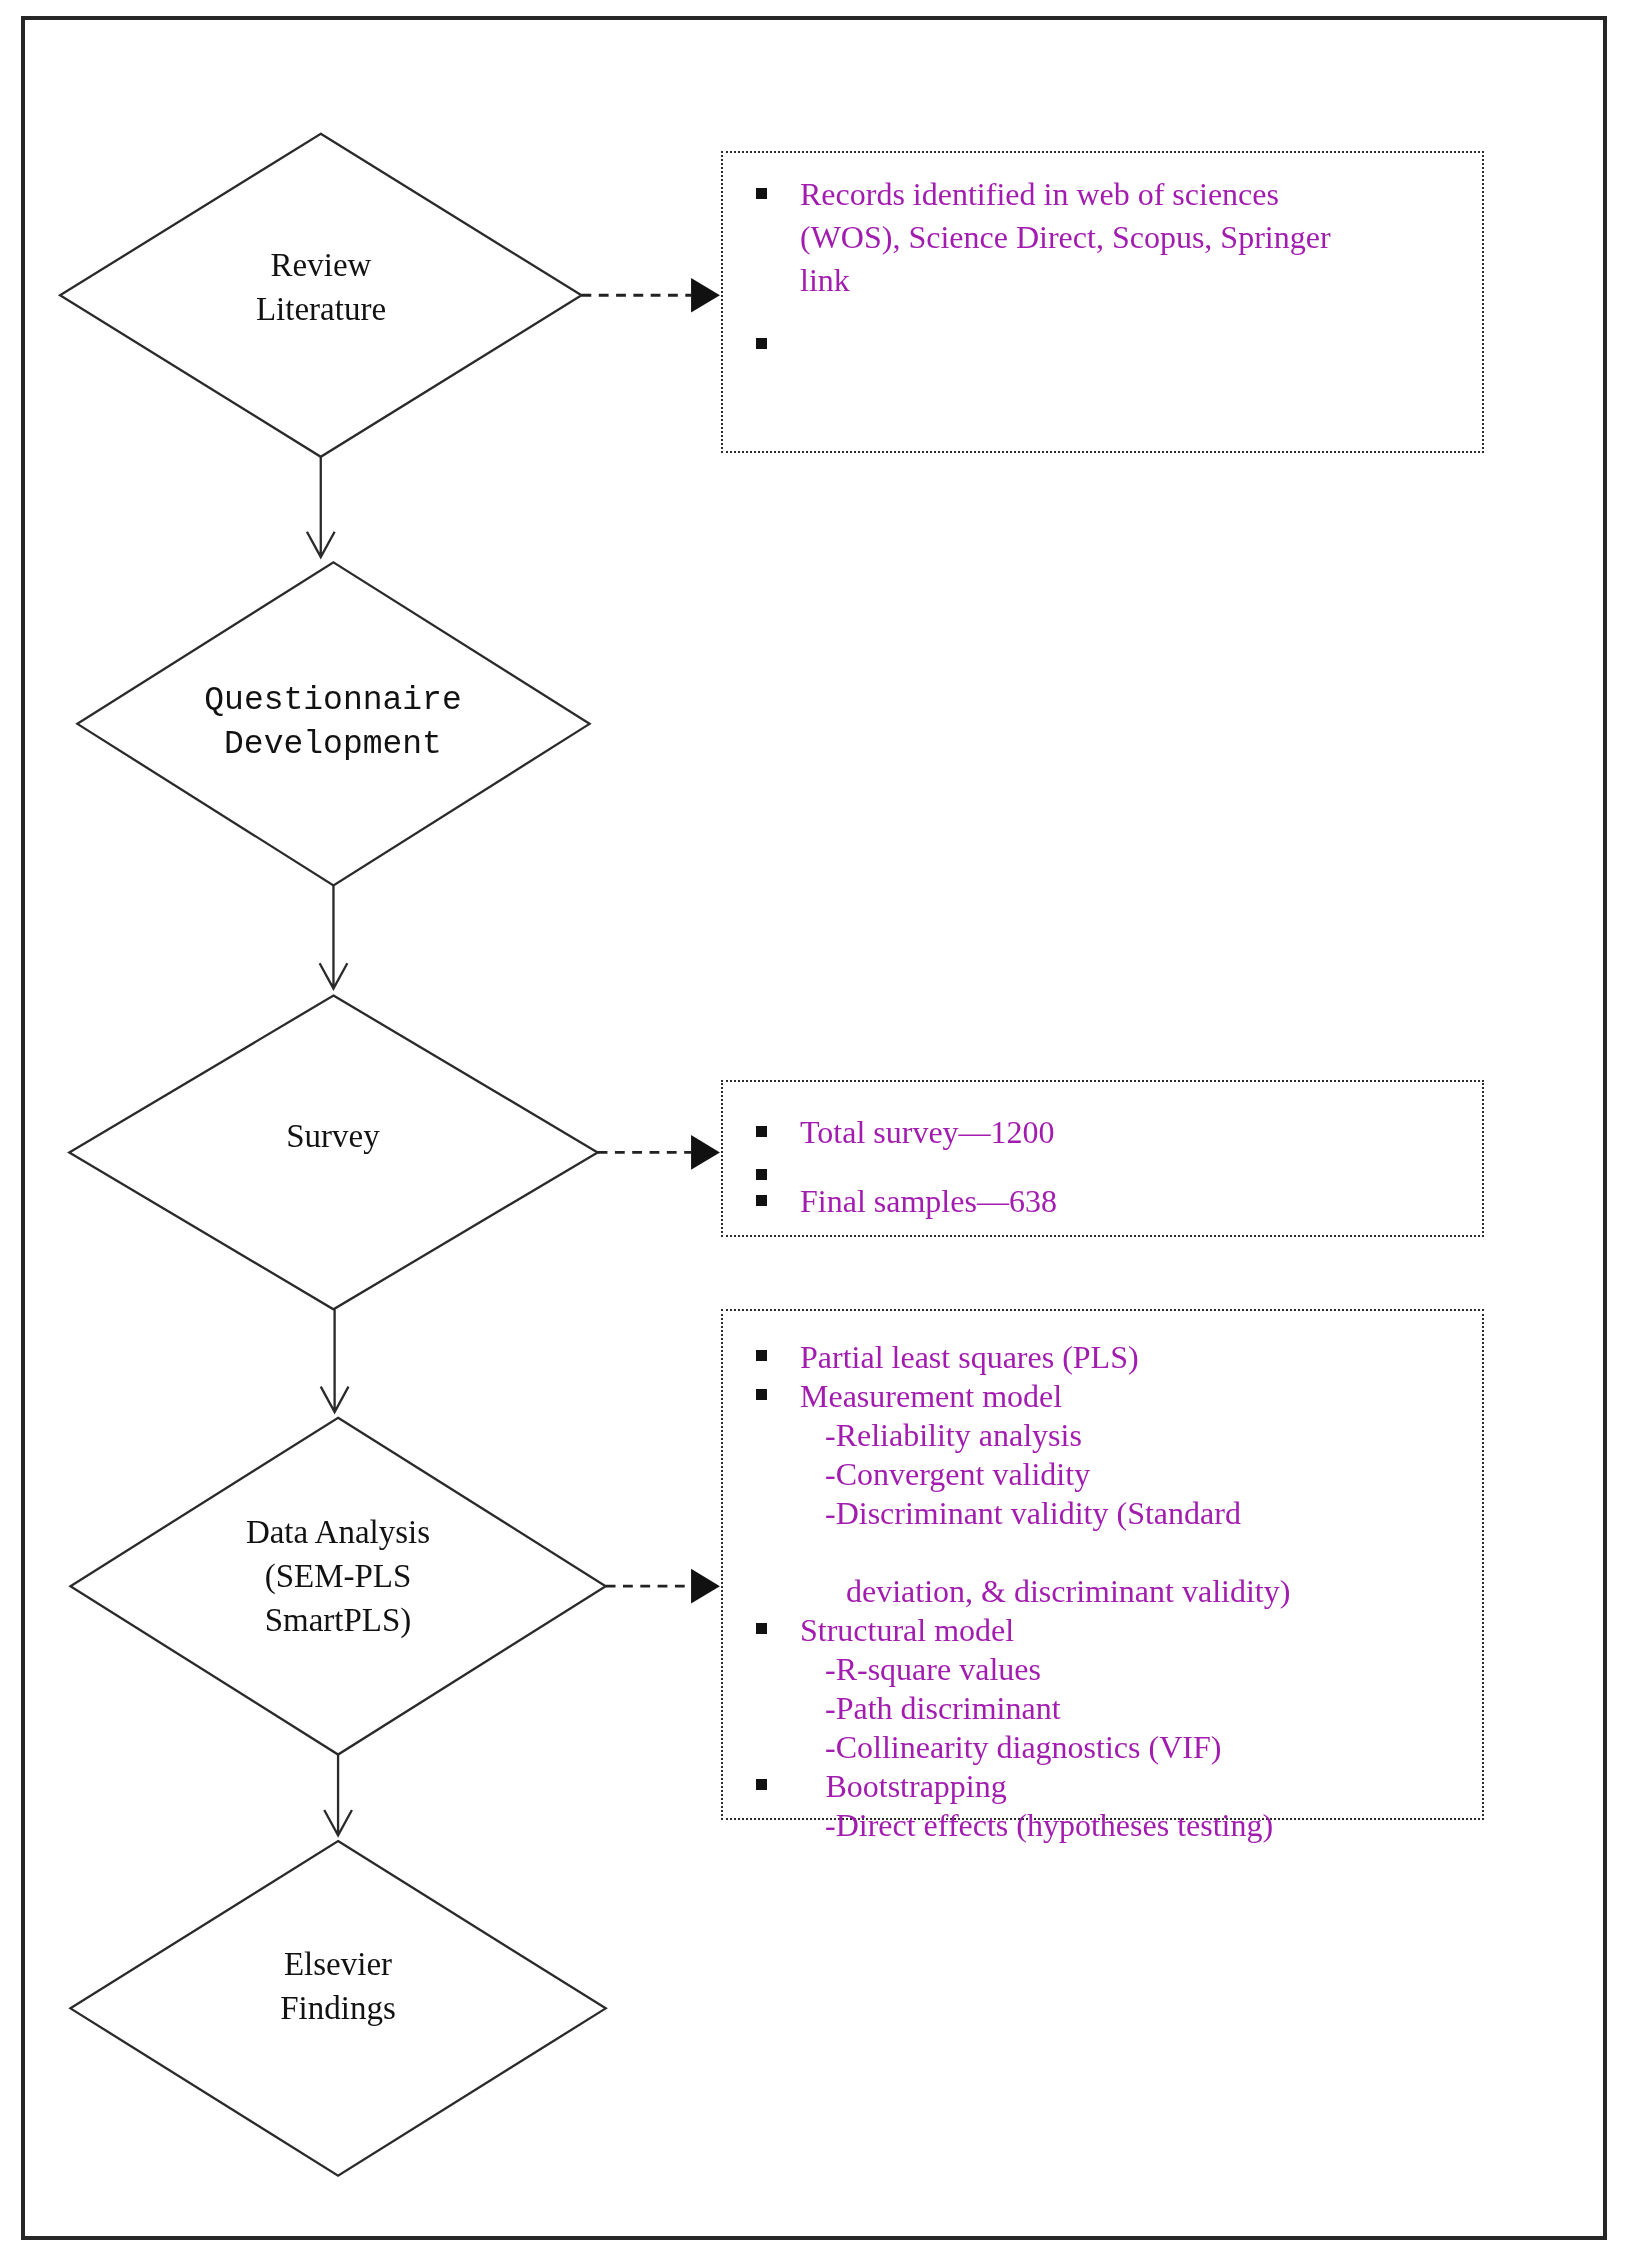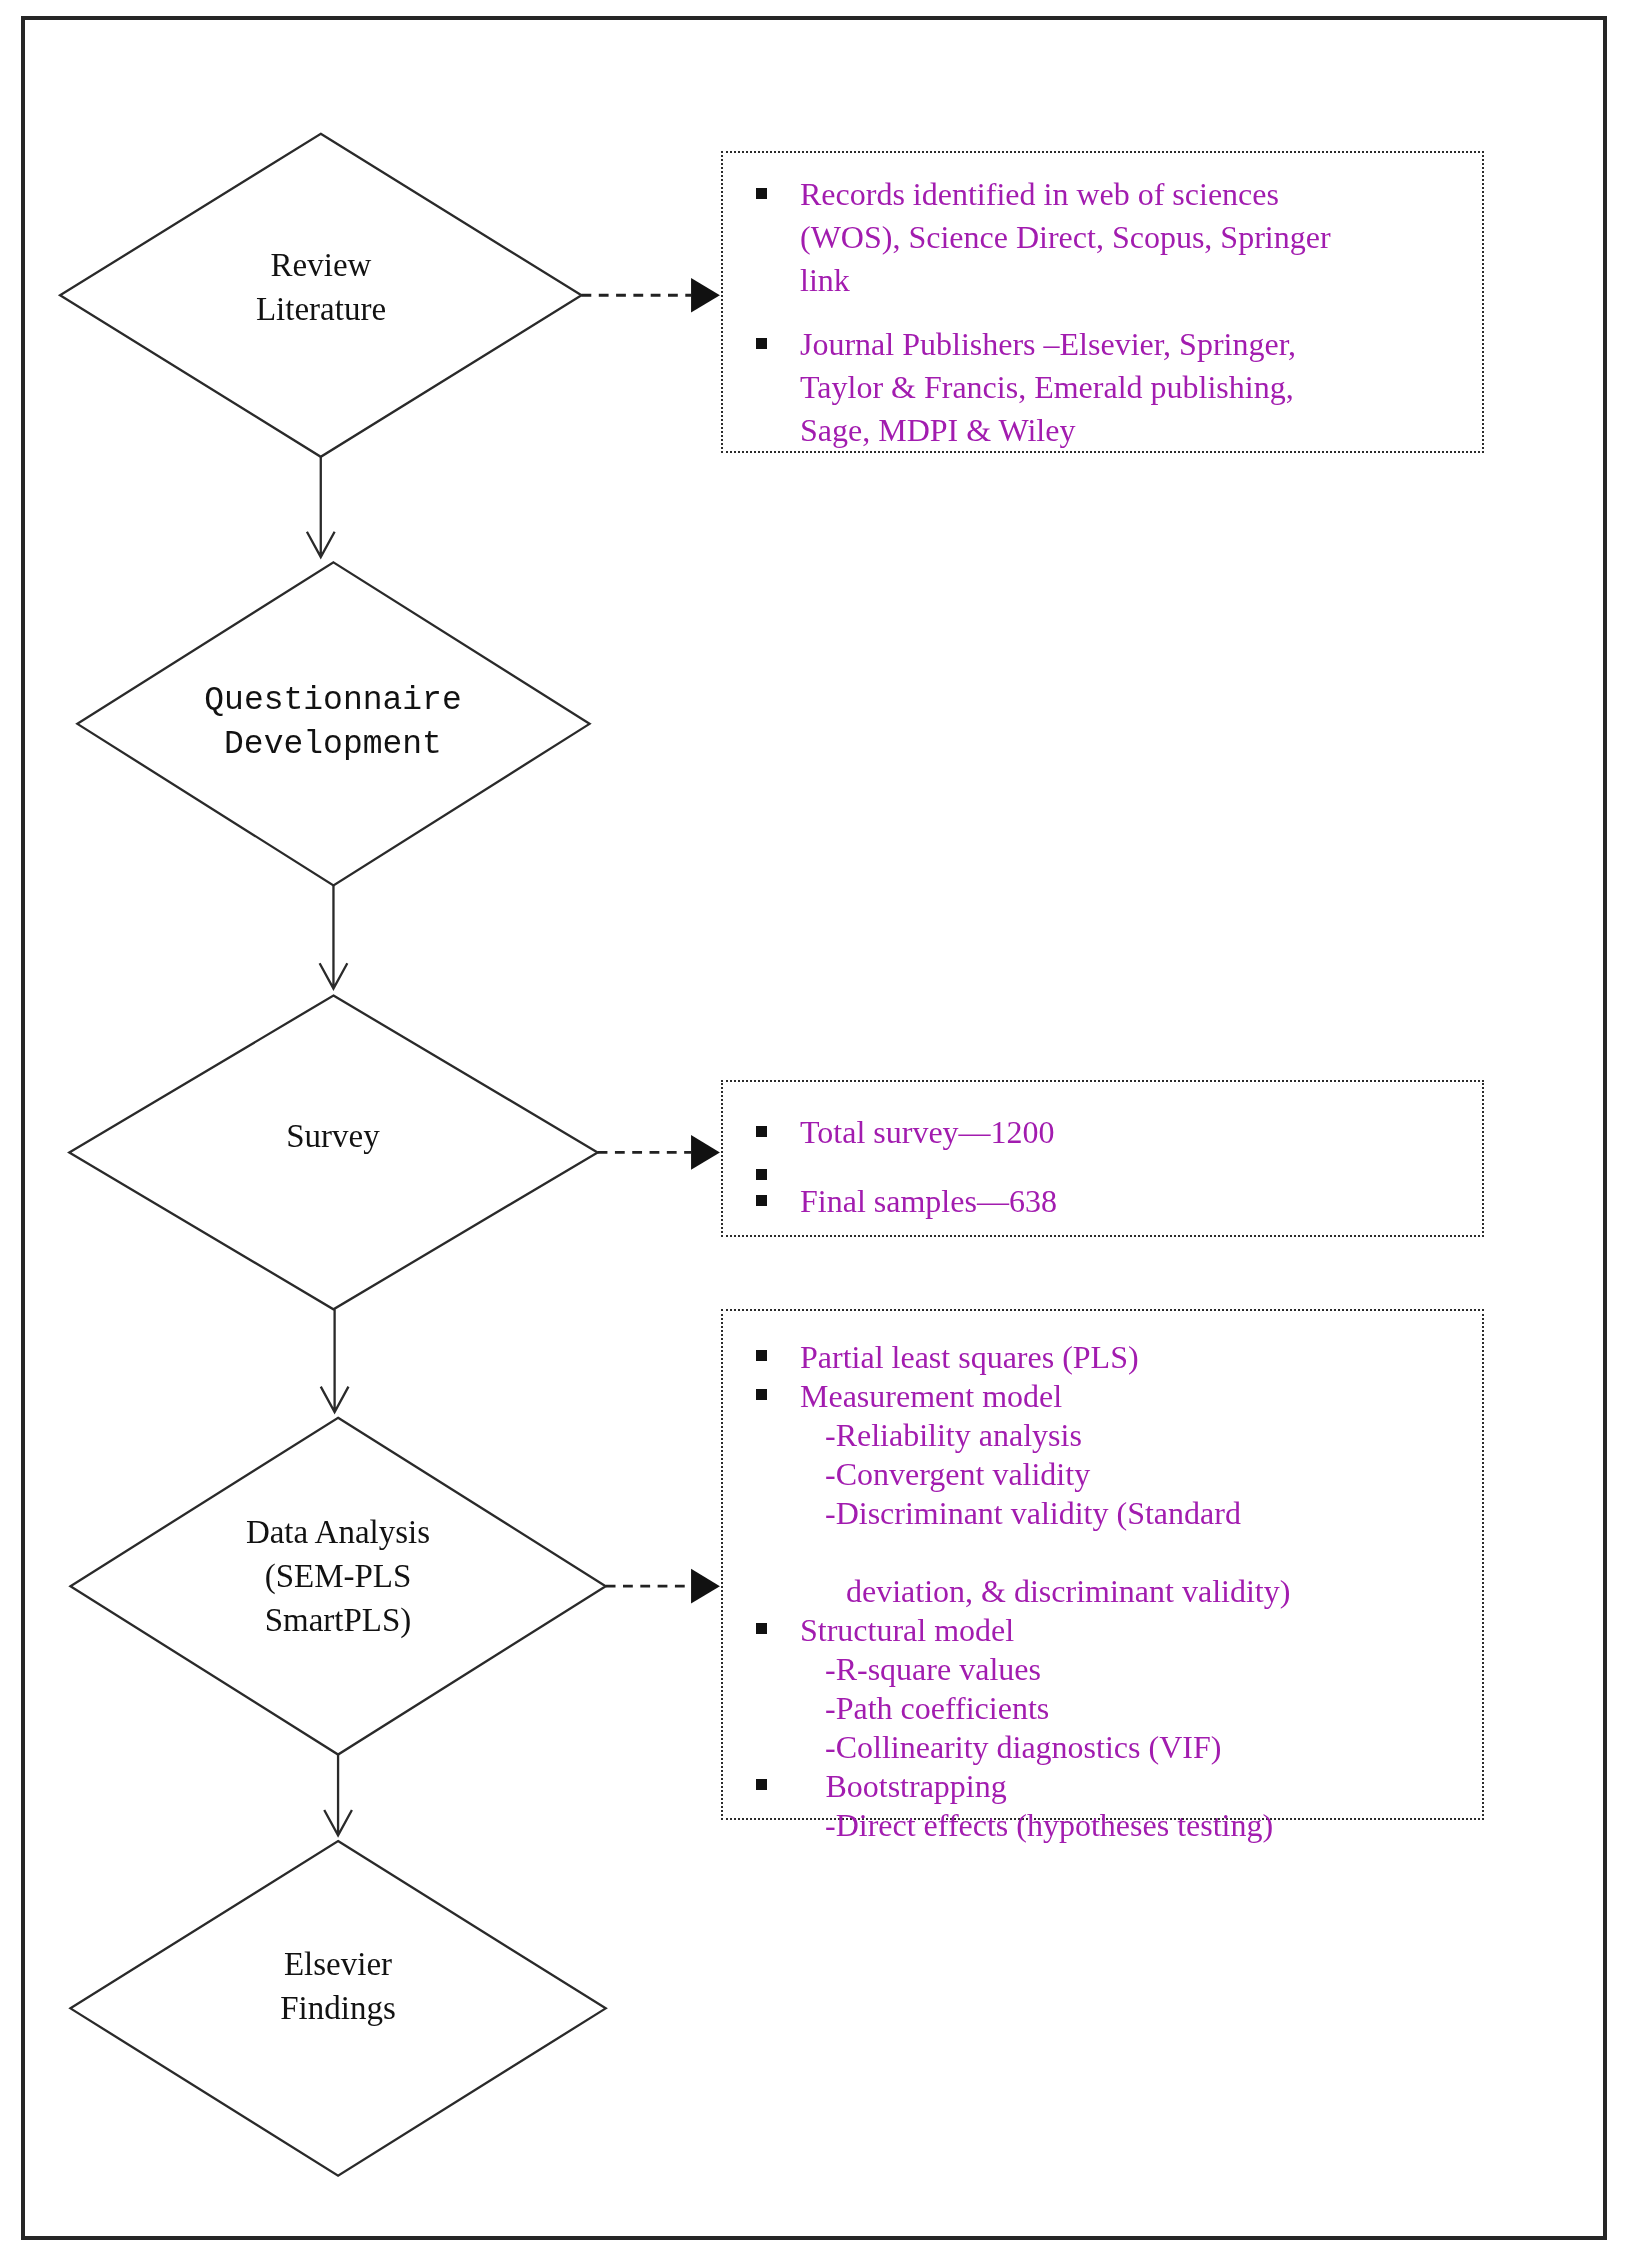--- a/index.html
+++ b/index.html
@@ -97,25 +97,20 @@
         <span class="c-text">
           <div class="c-line">Records identified in web of sciences</div>
           <div class="c-line">(WOS), Science Direct, Scopus, Springer</div>
           <div class="c-line">link</div>
         </span>
       </div>
       <div class="c-item">
         <span class="c-bullet">
             <span class="sq"></span>
           </span>
-        <span class="c-text">
-          <div class="c-line">Journal Publishers –Elsevier, Springer,</div>
-          <div class="c-line">Taylor &amp; Francis, Emerald publishing,</div>
-          <div class="c-line">Sage, MDPI &amp; Wiley</div>
-        </span>
       </div>
     </div>
   </div>
 
   <div class="callout box-survey">
     <div class="inner">
       <div class="c-item">
         <span class="c-bullet">
             <span class="sq"></span>
           </span>
@@ -163,21 +158,21 @@
       <div class="wrap-indent">deviation, &amp; discriminant validity)</div>
       <div class="c-item">
         <span class="c-bullet">
             <span class="sq"></span>
           </span>
         <span class="c-text">
           <div class="c-line">Structural model</div>
         </span>
       </div>
       <div class="sub-line">-R-square values</div>
-      <div class="sub-line">-Path coefficients</div>
+      <div class="sub-line">-Path discriminant</div>
       <div class="sub-line">-Collinearity diagnostics (VIF)</div>
       <div class="c-item">
         <span class="c-bullet">
             <span class="sq"></span>
           </span>
         <span class="c-text" style="padding-left:25.4px;">
           <div class="c-line">Bootstrapping</div>
         </span>
       </div>
       <div class="sub-line">-Direct effects (hypotheses testing)</div>

